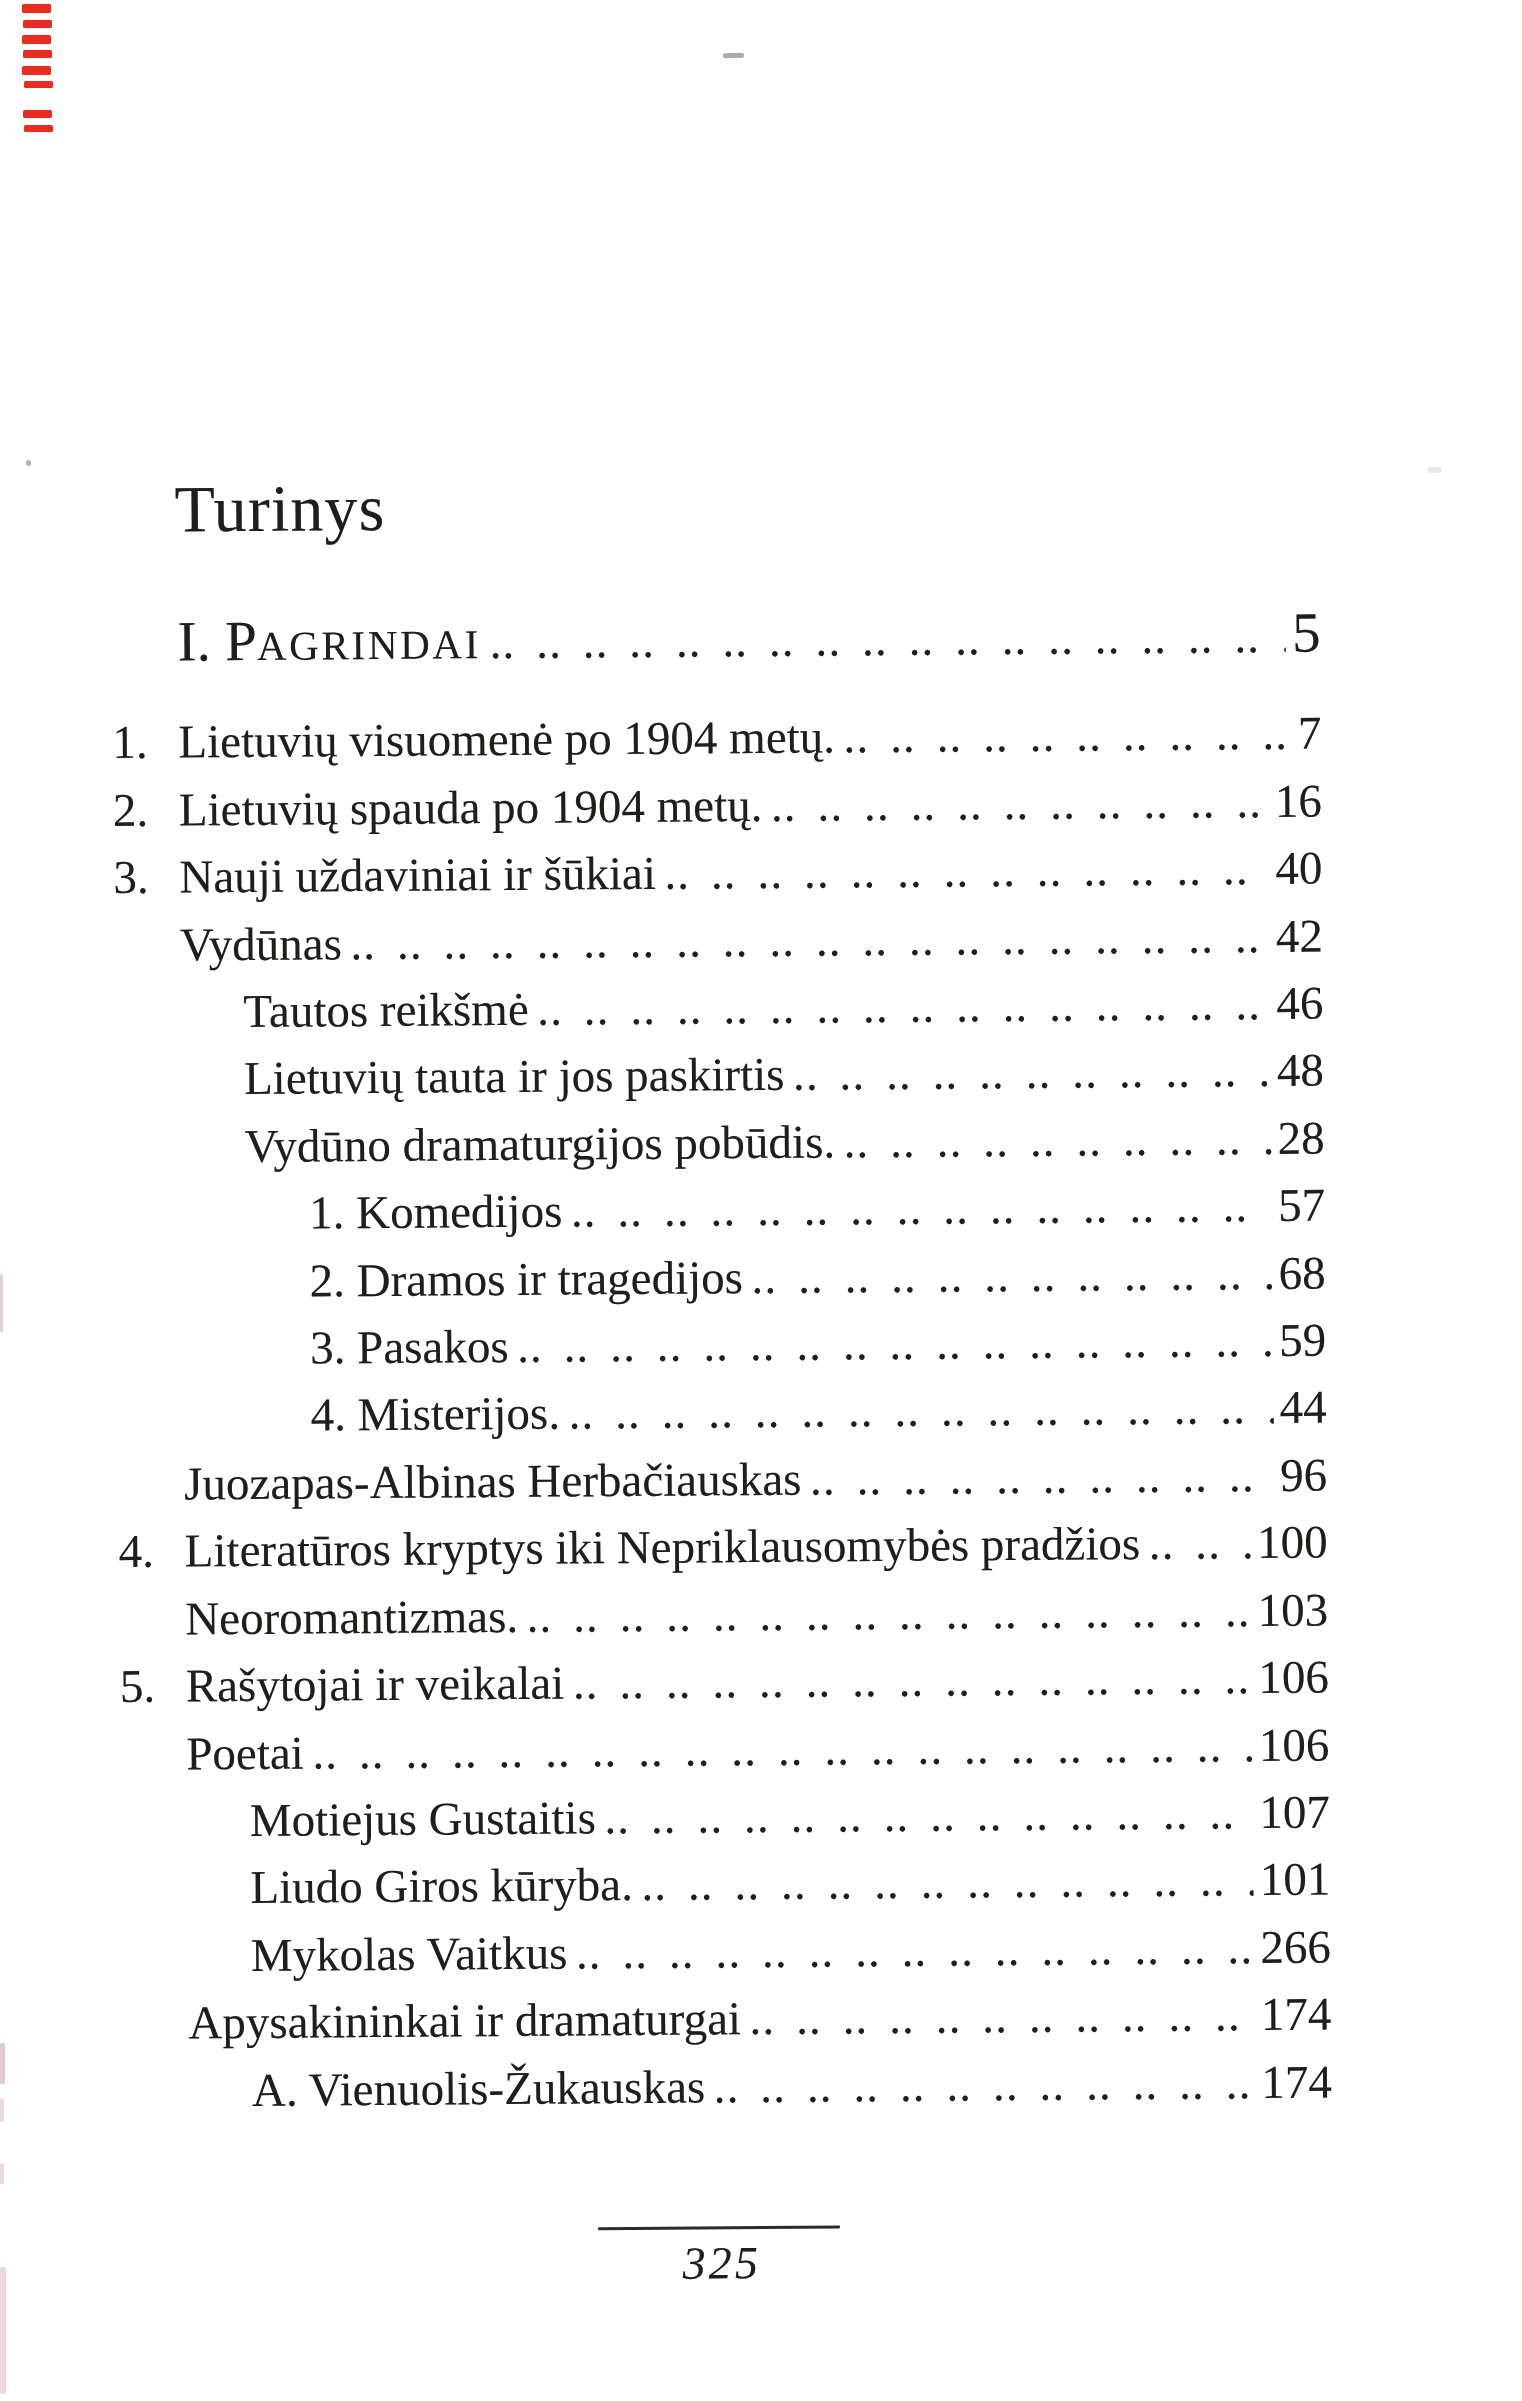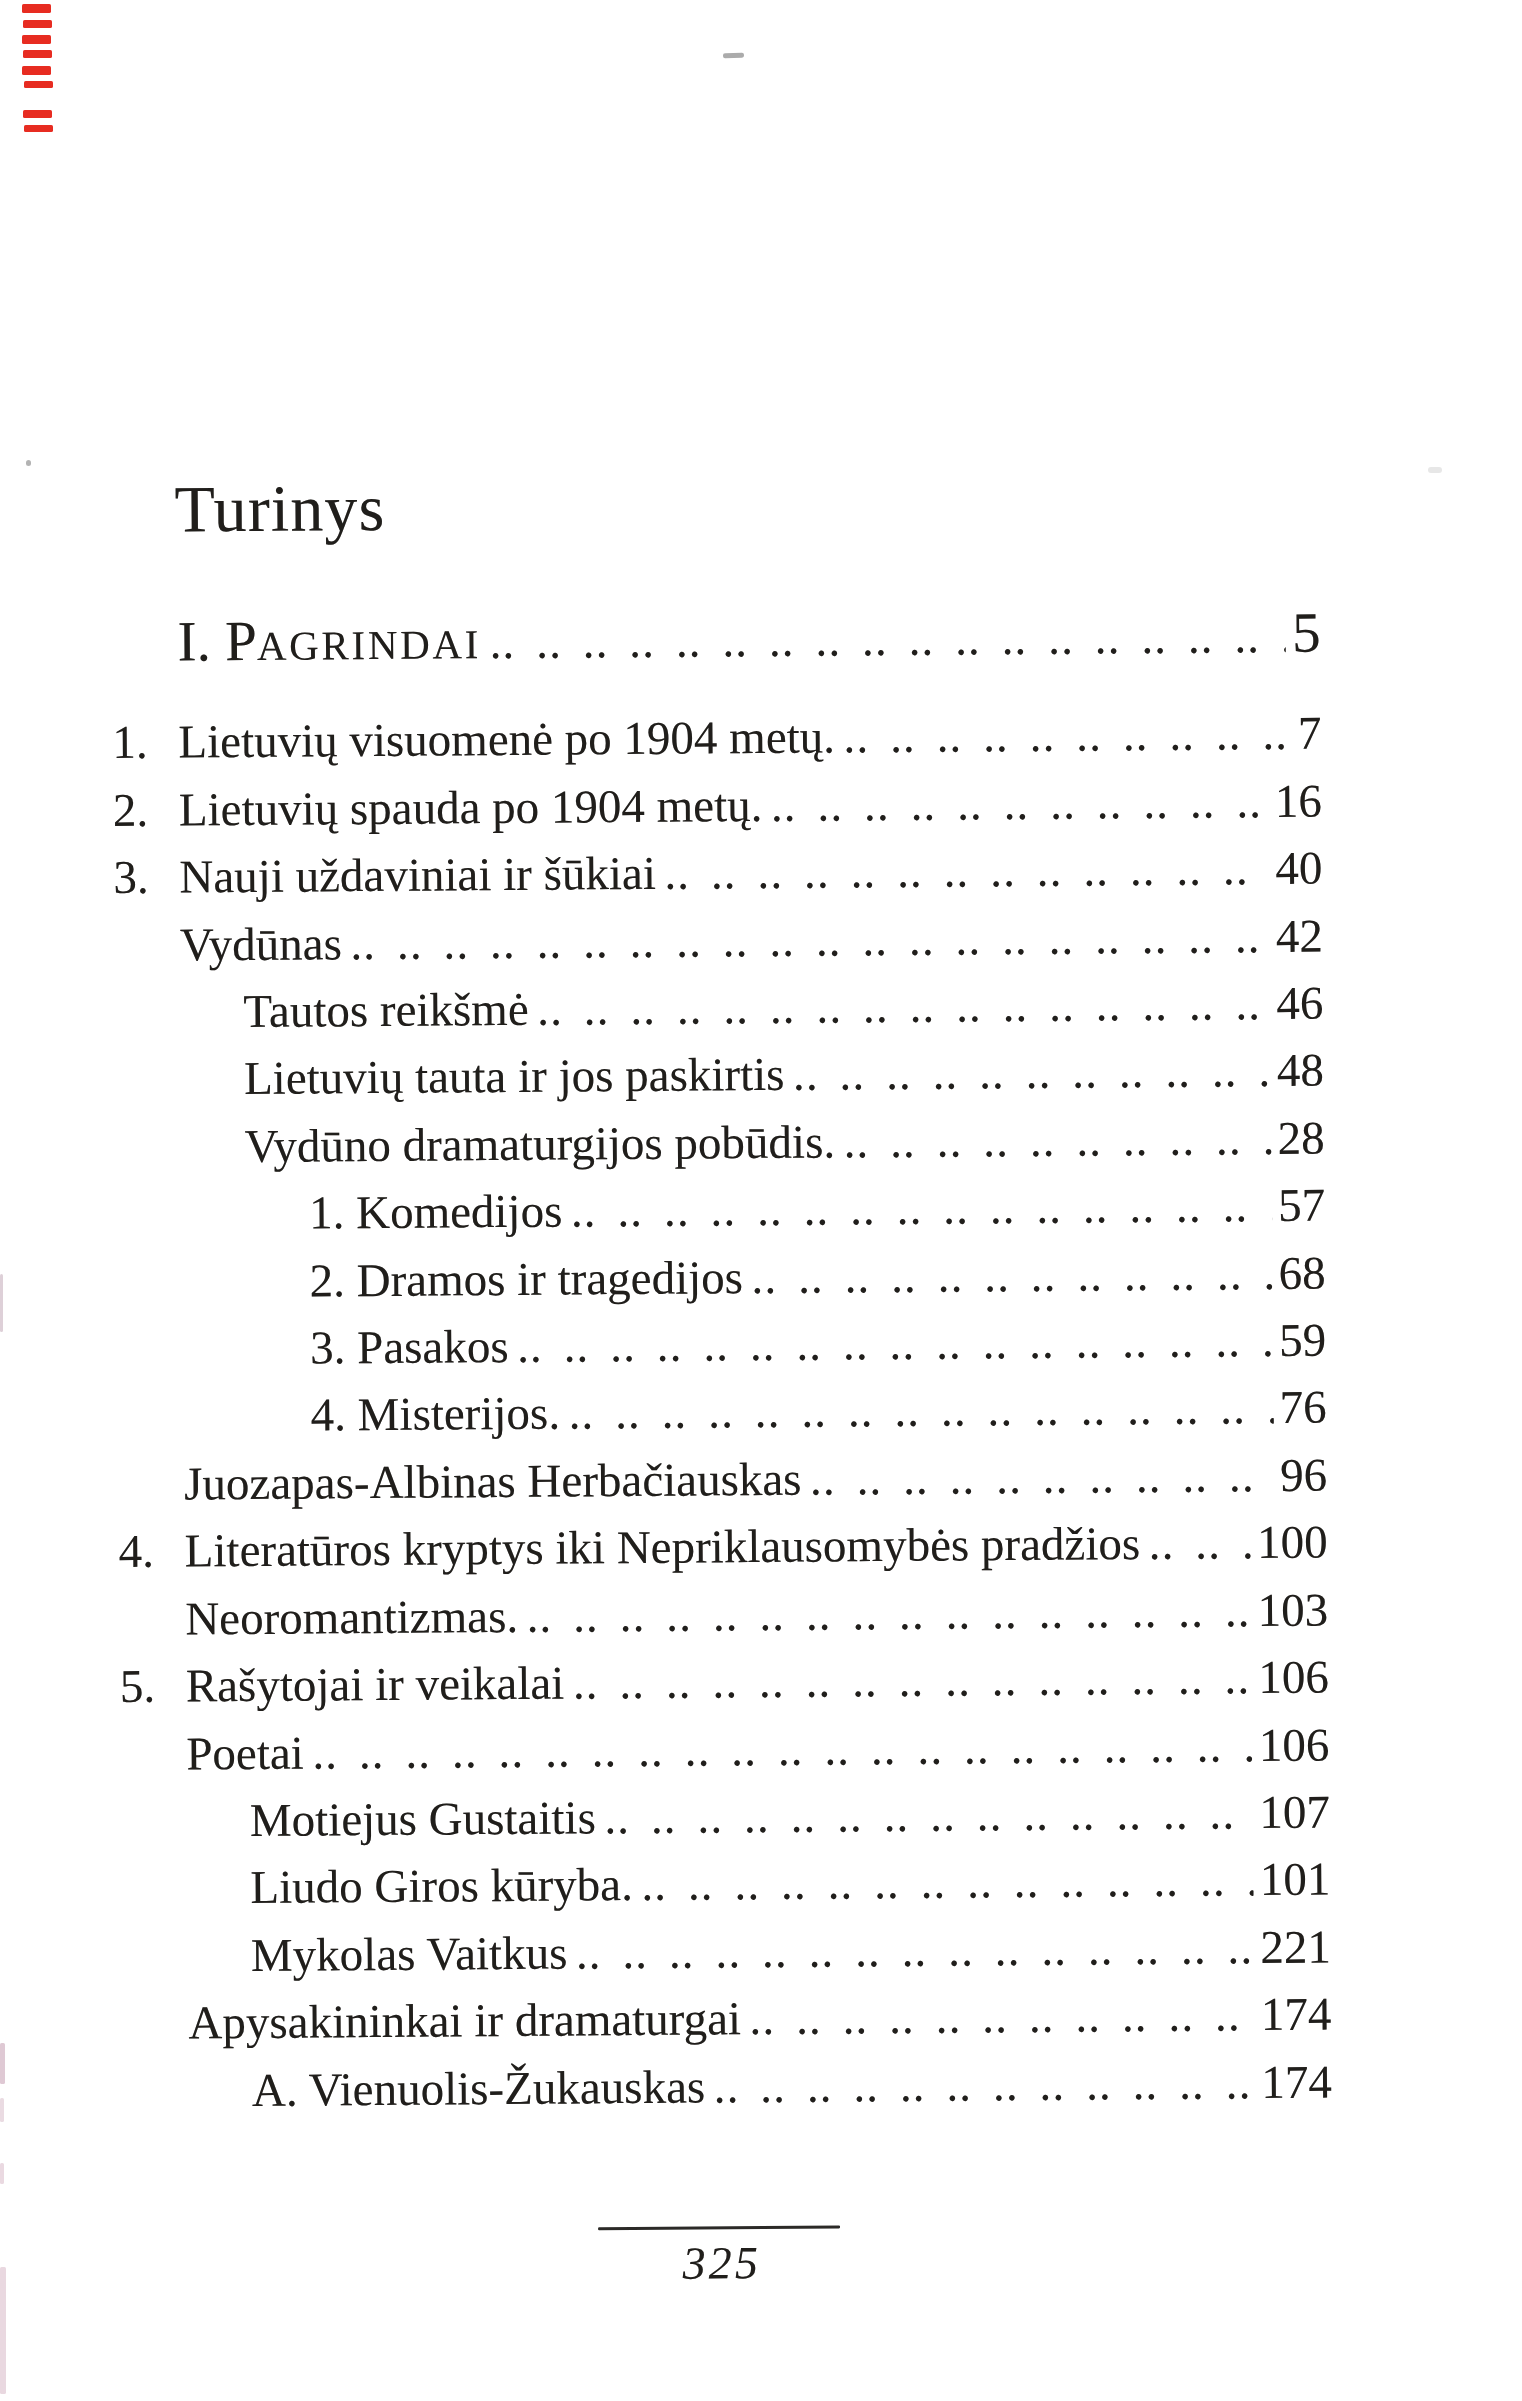--- a/index.html
+++ b/index.html
@@ -161,21 +161,21 @@
 
   <div class="row lvl3" style="top:1318px;">
     <span class="label">3. Pasakos</span>
     <span class="dots">.. .. .. .. .. .. .. .. .. .. .. .. .. .. .. .. .. .. .. .. .. .. .. .. .. .. .. .. .. .. .. .. .. .. .. .. .. .. .. .. .. .. .. .. .. .. .. .. </span>
     <span class="page-num">59</span>
   </div>
 
   <div class="row lvl3" style="top:1385px;">
     <span class="label">4. Misterijos.</span>
     <span class="dots">.. .. .. .. .. .. .. .. .. .. .. .. .. .. .. .. .. .. .. .. .. .. .. .. .. .. .. .. .. .. .. .. .. .. .. .. .. .. .. .. .. .. .. .. .. .. .. .. </span>
-    <span class="page-num">76</span>
+    <span class="page-num">44</span>
   </div>
 
   <div class="row lvl1" style="top:1453px;">
     <span class="label">Juozapas-Albinas Herbačiauskas</span>
     <span class="dots">.. .. .. .. .. .. .. .. .. .. .. .. .. .. .. .. .. .. .. .. .. .. .. .. .. .. .. .. .. .. .. .. .. .. .. .. .. .. .. .. .. .. .. .. .. .. .. .. </span>
     <span class="page-num">96</span>
   </div>
 
   <div class="row lvl1" style="top:1520px;">
     <span class="num">4.</span>
@@ -211,21 +211,21 @@
 
   <div class="row lvl2" style="top:1857px;">
     <span class="label">Liudo Giros kūryba.</span>
     <span class="dots">.. .. .. .. .. .. .. .. .. .. .. .. .. .. .. .. .. .. .. .. .. .. .. .. .. .. .. .. .. .. .. .. .. .. .. .. .. .. .. .. .. .. .. .. .. .. .. .. </span>
     <span class="page-num">101</span>
   </div>
 
   <div class="row lvl2" style="top:1925px;">
     <span class="label">Mykolas Vaitkus</span>
     <span class="dots">.. .. .. .. .. .. .. .. .. .. .. .. .. .. .. .. .. .. .. .. .. .. .. .. .. .. .. .. .. .. .. .. .. .. .. .. .. .. .. .. .. .. .. .. .. .. .. .. </span>
-    <span class="page-num">221</span>
+    <span class="page-num">266</span>
   </div>
 
   <div class="row lvl1" style="top:1992px;">
     <span class="label">Apysakininkai ir dramaturgai</span>
     <span class="dots">.. .. .. .. .. .. .. .. .. .. .. .. .. .. .. .. .. .. .. .. .. .. .. .. .. .. .. .. .. .. .. .. .. .. .. .. .. .. .. .. .. .. .. .. .. .. .. .. </span>
     <span class="page-num">174</span>
   </div>
 
   <div class="row lvl2" style="top:2060px;">
     <span class="label">A. Vienuolis-Žukauskas</span>

